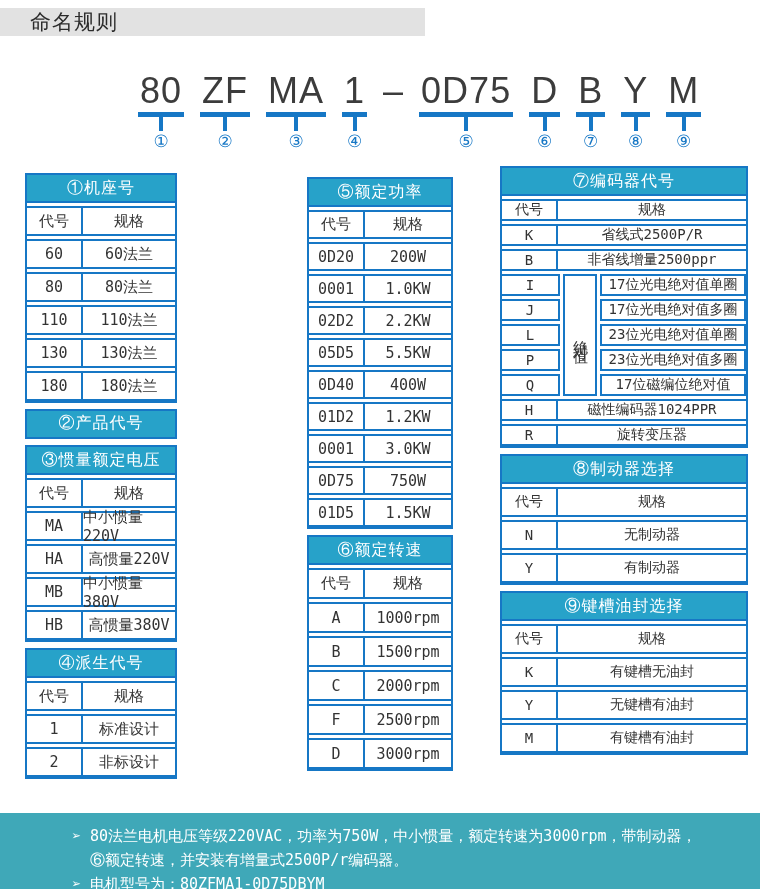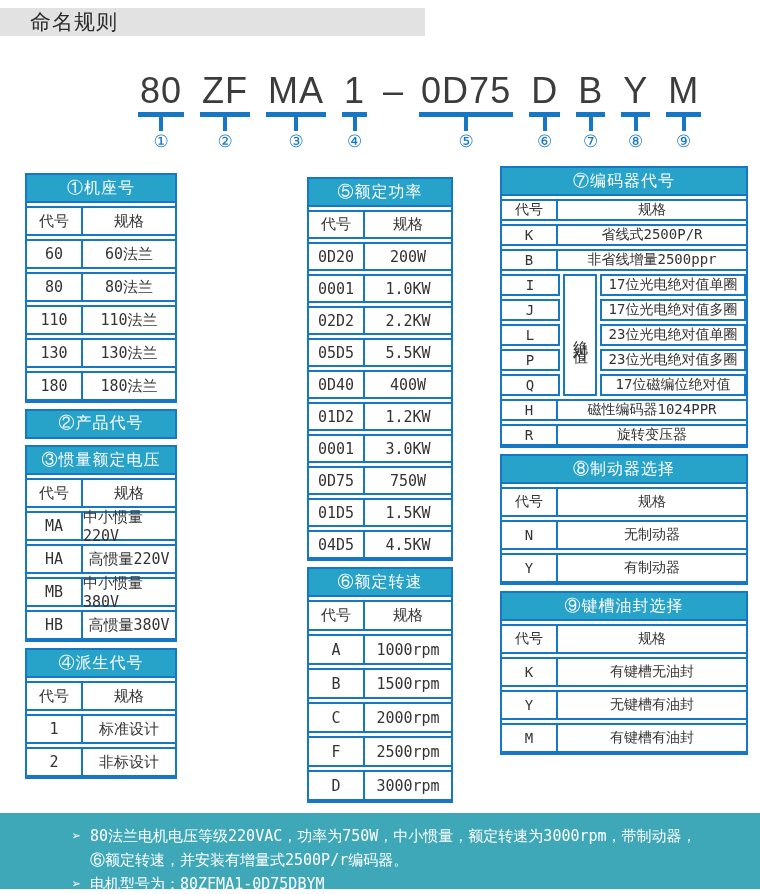--- a/index.html
+++ b/index.html
@@ -251,24 +251,20 @@
           <div class="td td1">0001</div>
           <div class="td td2">3.0KW</div>
         </div>
         <div class="tr">
           <div class="td td1">0D75</div>
           <div class="td td2">750W</div>
         </div>
         <div class="tr">
           <div class="td td1">01D5</div>
           <div class="td td2">1.5KW</div>
-        </div>
-        <div class="tr">
-          <div class="td td1">04D5</div>
-          <div class="td td2">4.5KW</div>
         </div>
       </div>
     <div class="tbl rh27">
         <div class="tbl-title">⑥额定转速</div>
         <div class="tr">
           <div class="td td1">代号</div>
           <div class="td td2">规格</div>
         </div>
         <div class="tr">
           <div class="td td1">A</div>

